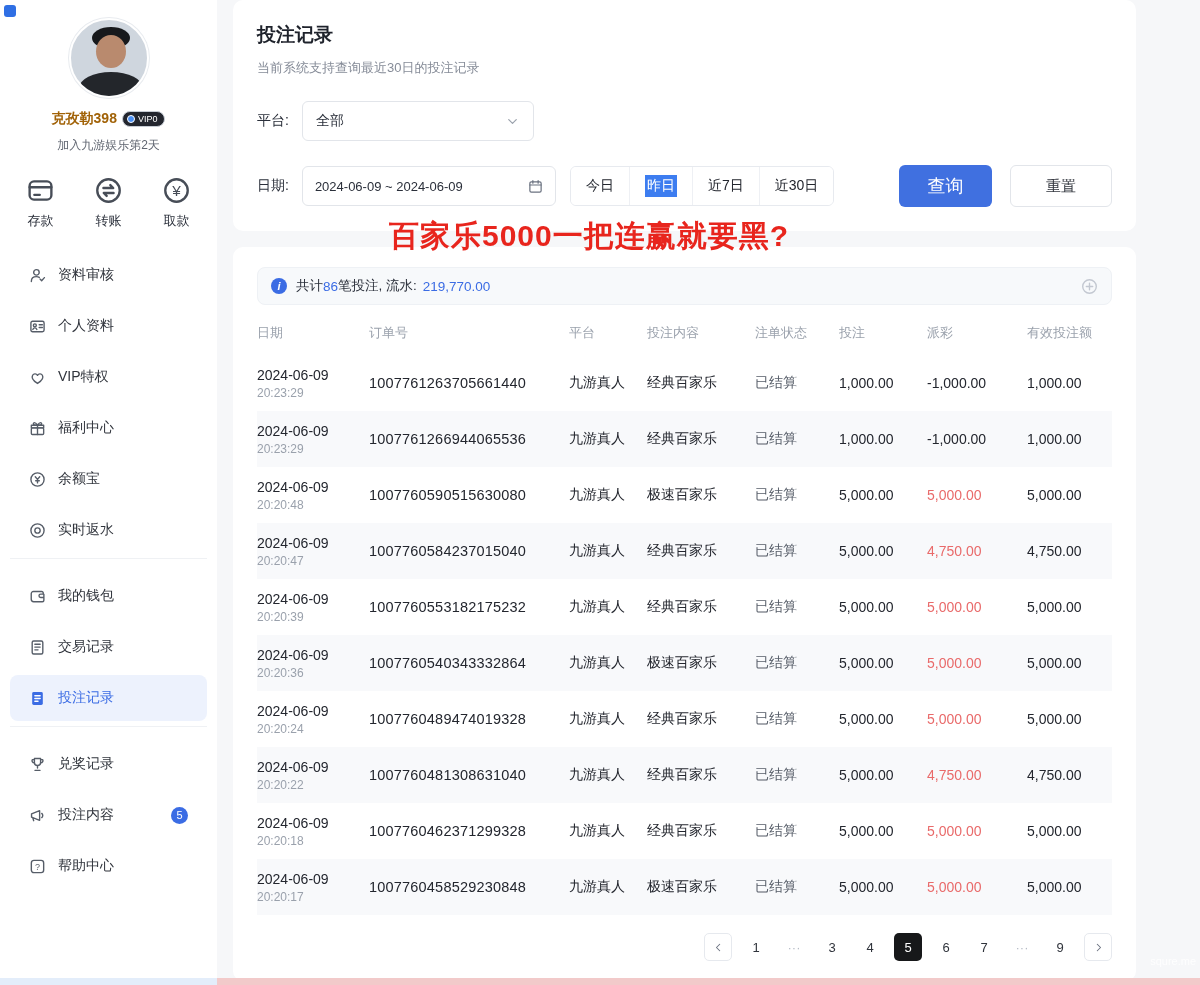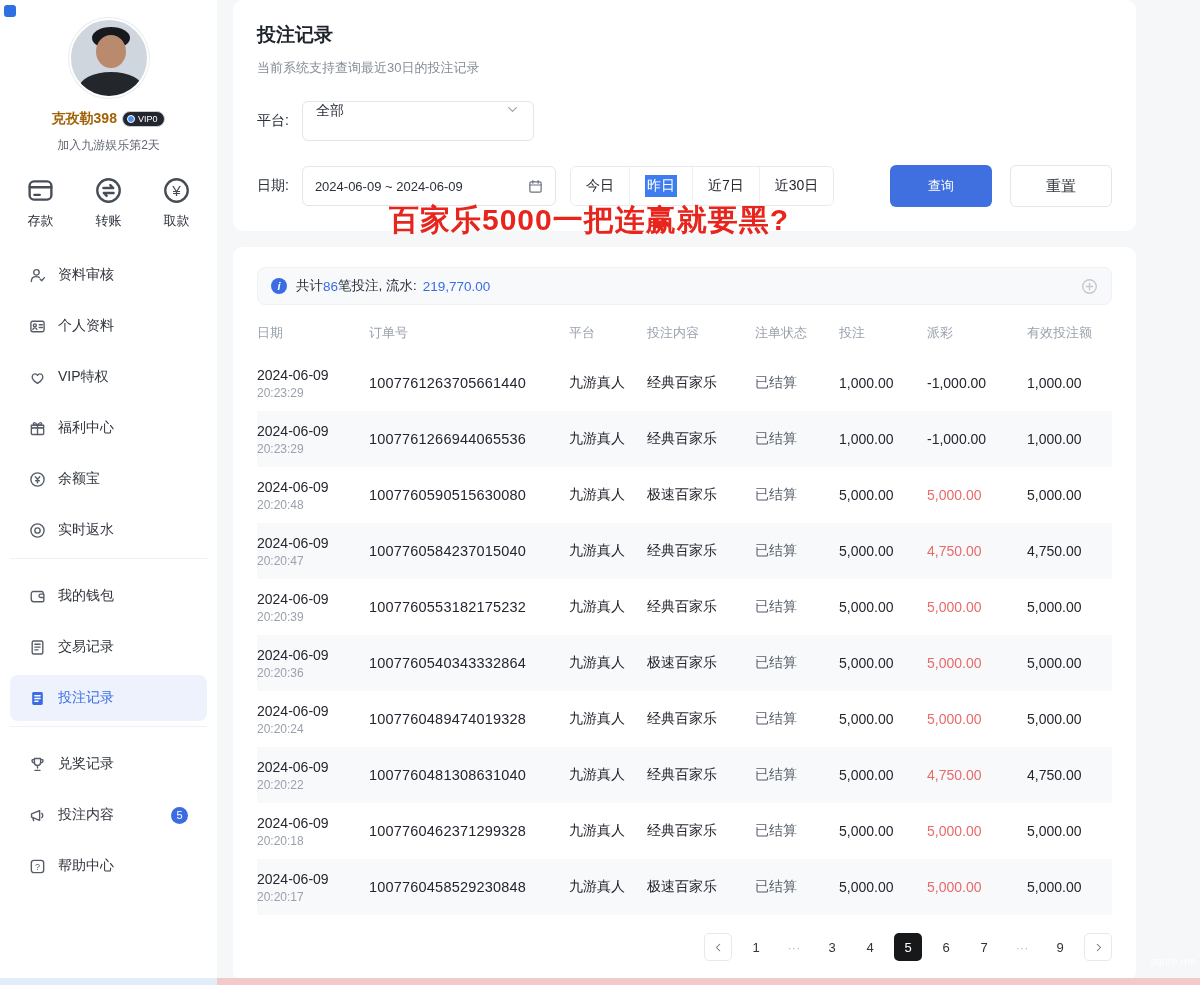--- a/index.html
+++ b/index.html
@@ -41,32 +41,32 @@
   .mi-row.active .ic { color:#3b6ce4; }
   .mi-badge { margin-left:auto; width:17px; height:17px; border-radius:50%; background:#3b6ce4; color:#fff; font-size:11px; display:flex; align-items:center; justify-content:center; }
 
   
   .main { position:absolute; left:217px; top:0; width:983px; height:985px; padding:0 64px 0 16px; }
   .filter-card { background:#fff; border-radius:10px; padding:22px 24px 24px; }
   .page-title { font-size:19px; font-weight:bold; color:#1e222b; }
   .page-subtitle { margin-top:11px; font-size:13px; color:#868c98; }
   .filter-row { display:flex; align-items:center; margin-top:24px; }
   .flabel { font-size:14px; margin-right:13px; }
-  .select-box { width:232px; height:40px; border:1px solid #e2e5ea; border-radius:6px; background:#fff; display:flex; align-items:flex-start; justify-content:space-between; padding:0 13px; font-size:14px; cursor:pointer; }
+  .select-box { width:232px; height:40px; border:1px solid #e2e5ea; border-radius:6px; background:#fff; display:flex; align-items:center; justify-content:space-between; padding:0 13px; font-size:14px; cursor:pointer; }
   .select-box .ic, .date-box .ic { width:15px; height:15px; color:#9aa1ac; }
   .date-box { width:254px; height:40px; border:1px solid #e2e5ea; border-radius:6px; background:#fff; display:flex; align-items:center; justify-content:space-between; padding:0 12px; font-size:13px; cursor:pointer; }
   .date-box .ic { color:#6b7280; }
   .range-group { display:flex; height:40px; border:1px solid #e7eaef; border-radius:6px; margin-left:14px; overflow:hidden; }
   .range-item { display:flex; align-items:center; padding:0 15px; font-size:14px; color:#23262e; cursor:pointer; border-left:1px solid #eef0f4; background:#fff; }
   .range-item:first-child { border-left:none; }
   .range-item .hl { background:#3d7df0; color:#fff; padding:2px 2px; }
-  .btn-search { margin-left:auto; width:102px; height:42px; background:#4070e0; color:#fff; font-size:13px; border-radius:6px; display:flex; align-items:center; justify-content:center; cursor:pointer; }
+  .btn-search { margin-left:auto; width:93px; height:42px; background:#4070e0; color:#fff; font-size:18px; border-radius:6px; display:flex; align-items:center; justify-content:center; cursor:pointer; }
   .btn-reset { width:102px; height:42px; margin-left:18px; background:#fff; border:1px solid #e2e5ea; color:#30343c; font-size:15px; border-radius:6px; display:flex; align-items:center; justify-content:center; cursor:pointer; }
 
-  .annotation { position:absolute; left:172px; top:200px; z-index:9; font-size:30px; font-weight:bold; color:#e8251d; letter-spacing:1px; white-space:nowrap; }
+  .annotation { position:absolute; left:172px; top:216px; z-index:9; font-size:30px; font-weight:bold; color:#e8251d; letter-spacing:1px; white-space:nowrap; }
 
   .table-card { background:#fff; border-radius:10px; margin-top:16px; padding:20px 24px 20px; }
   .summary-bar { height:38px; background:#f7f9fb; border:1px solid #eef1f5; border-radius:8px; display:flex; align-items:center; padding:0 13px; font-size:13.5px; color:#2a2f3a; }
   .info-ic { width:16px; height:16px; flex:none; border-radius:50%; background:#3b6ce4; color:#fff; font-size:11px; font-style:italic; font-weight:bold; display:flex; align-items:center; justify-content:center; margin-right:9px; }
   .blue { color:#3b6ce4; }
   .plus-ic { margin-left:auto; width:17px; height:17px; color:#c3c8d1; cursor:pointer; }
 
   .thead, .trow { display:grid; grid-template-columns:112px 200px 78px 108px 84px 88px 100px 1fr; align-items:center; }
   .thead { height:44px; margin-top:6px; font-size:13px; color:#9aa1ac; }
   .trow { height:56px; font-size:14px; color:#23262e; }

